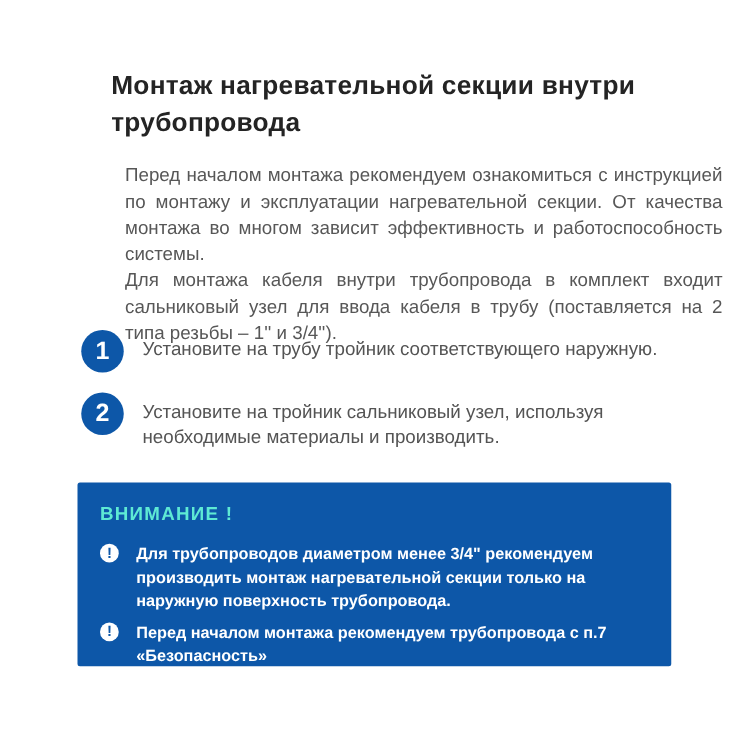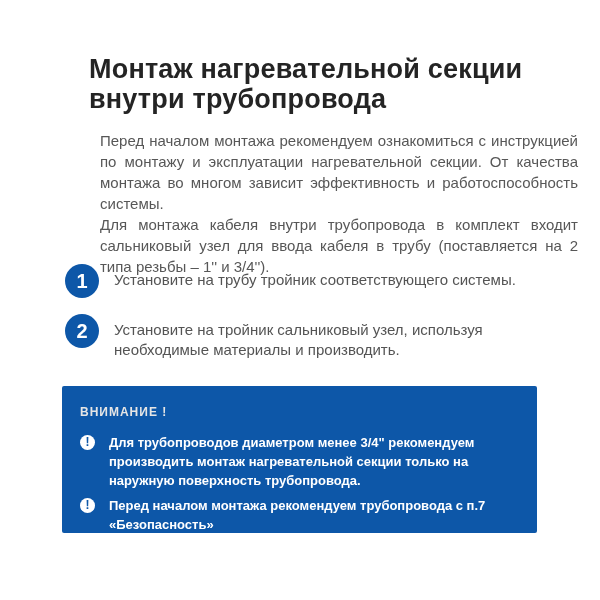--- a/index.html
+++ b/index.html
@@ -12,21 +12,21 @@
     background: #ffffff;
     overflow: hidden;
   }
 
   .page-title {
     position: absolute;
     left: 89px;
     top: 54px;
     width: 440px;
     margin: 0;
-    font-size: 27px;
+    font-size: 21px;
     line-height: 30px;
     font-weight: bold;
     color: #242424;
     letter-spacing: 0.2px;
   }
 
   .intro {
     position: absolute;
     left: 62px;
     top: 130px;
@@ -82,25 +82,25 @@
     width: 475px;
     height: 147px;
     background: #0d57a8;
     border-radius: 2px;
     box-sizing: border-box;
     padding: 17px 20px 0 18px;
     color: #ffffff;
   }
   .warning-title {
     margin: 0 0 12px 0;
-    font-size: 12px;
+    font-size: 15px;
     line-height: 18px;
     font-weight: bold;
     letter-spacing: 1px;
-    color: #e5e5e5;
+    color: #5eead4;
   }
   .warning-item {
     display: flex;
     align-items: flex-start;
     margin-bottom: 6px;
   }
   .warn-icon {
     flex: 0 0 auto;
     width: 15px;
     height: 15px;
@@ -132,21 +132,21 @@
   <h1 class="page-title">Монтаж нагревательной секции внутри трубопровода</h1>
 
   <div class="intro">
     <p>Перед началом монтажа рекомендуем ознакомиться с инструкцией по монтажу и эксплуатации нагревательной секции. От качества монтажа во многом зависит эффективность и работоспособность системы.</p>
     <p>Для монтажа кабеля внутри трубопровода в комплект входит сальниковый узел для ввода кабеля в трубу (поставляется на 2 типа резьбы – 1'' и 3/4'').</p>
   </div>
 
   <div class="steps">
     <div class="step">
       <div class="step-badge">1</div>
-      <div class="step-text">Установите на трубу тройник соответствующего системы.</div>
+      <div class="step-text">Установите на трубу тройник соответствующего наружную.</div>
     </div>
     <div class="step">
       <div class="step-badge">2</div>
       <div class="step-text">Установите на тройник сальниковый узел, используя необходимые материалы и производить.</div>
     </div>
   </div>
 
   <div class="warning-box">
     <h2 class="warning-title">ВНИМАНИЕ !</h2>
 

